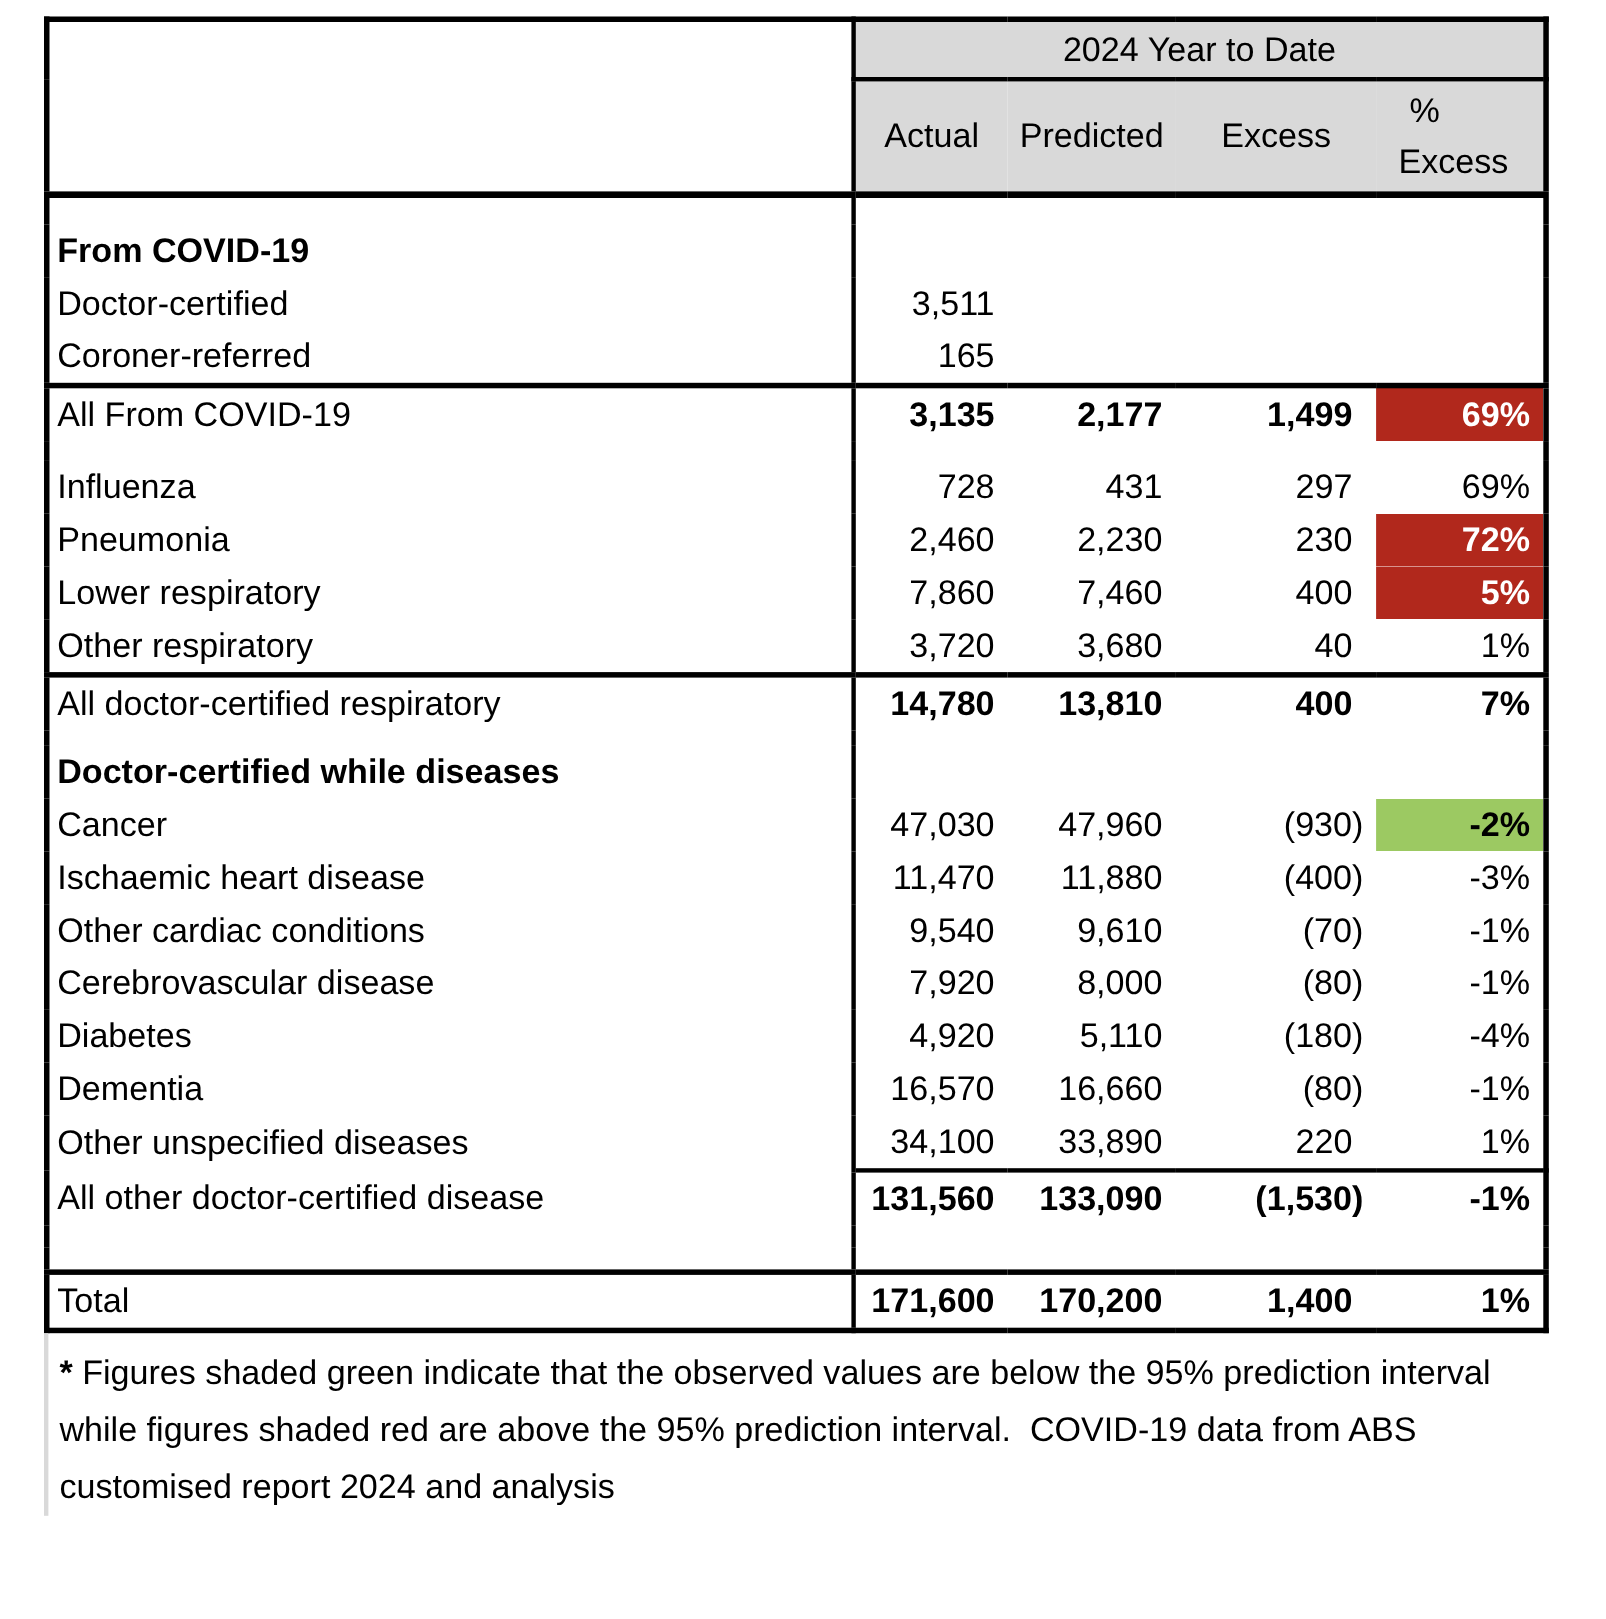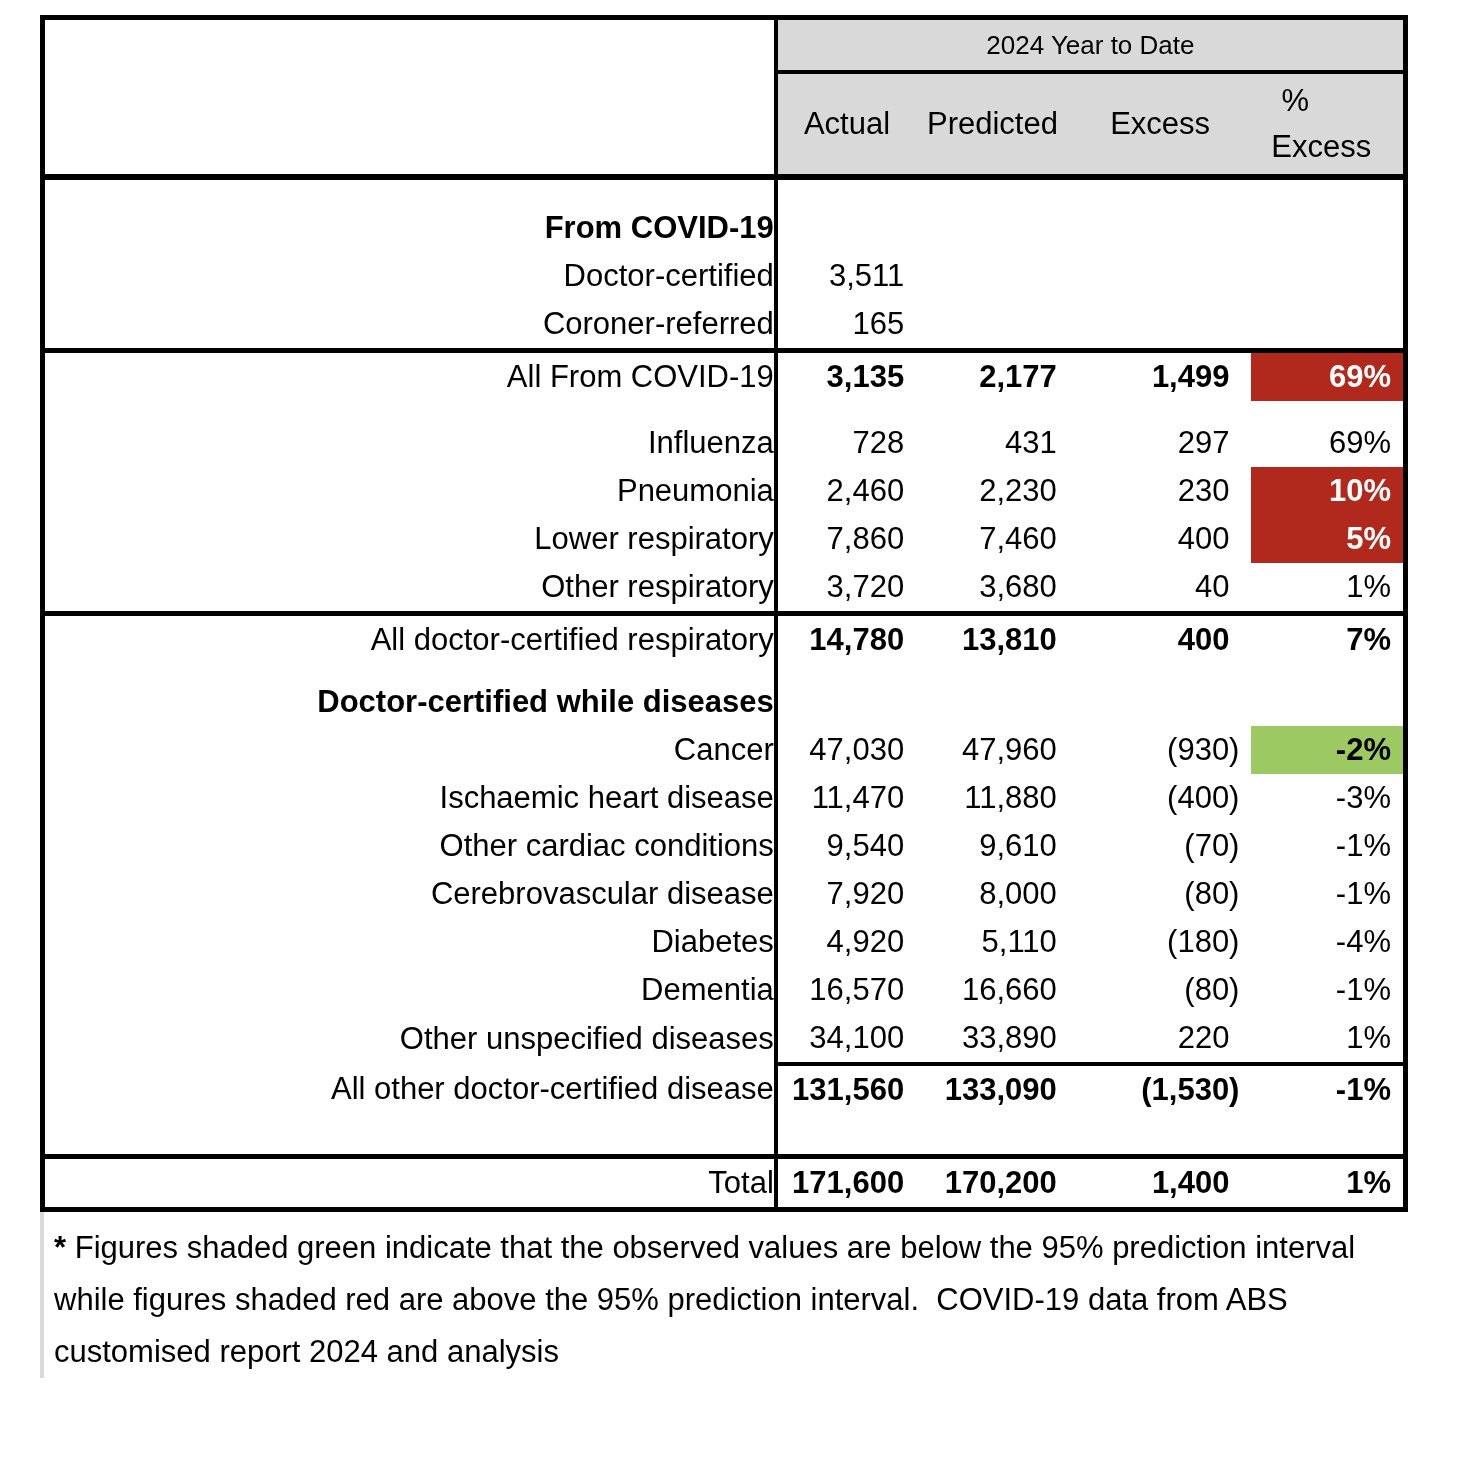--- a/index.html
+++ b/index.html
@@ -11,36 +11,36 @@
   }
   table.mort {
     width:100%; border-collapse:collapse; table-layout:fixed;
     border:5px solid #000;
   }
   th, td { padding:0; font-weight:normal; }
   
   thead .corner { background:#fff; }
   thead tr.group-row th.group-head {
     height:50px; background:var(--hdr,#d9d9d9); text-align:center;
-    font-size:26px; border-bottom:4px solid #000; border-left:4px solid #000;
+    font-size:31px; border-bottom:4px solid #000; border-left:4px solid #000;
     vertical-align:middle;
   }
   thead tr.col-row th, thead tr.col-row td {
     height:100px; background:var(--hdr,#d9d9d9);
     border-bottom:6px solid #000; font-size:31px; vertical-align:middle;
     text-align:center;
   }
   thead tr.col-row td.corner { background:#fff; }
   thead tr.col-row th.first { border-left:4px solid #000; }
   th.pct-head { text-align:right; padding-right:12px; }
   .pct1 { display:block; line-height:46px; margin-right:52px; }
   .pct2 { display:block; line-height:46px; }
   
   tbody td { height:48px; font-size:31px; vertical-align:middle; overflow:hidden; white-space:nowrap; }
-  td.c-label { text-align:right; padding-left:7px; }
+  td.c-label { text-align:left; padding-left:7px; }
   td.c-num { text-align:right; padding-right:12px; }
   td.acct { padding-right:22px; }   
   td.div { border-left:4px solid #000; }
   .b { font-weight:bold; }
   td.shade-red { background:var(--red,#b1281c); color:#fff; font-weight:bold; }
   td.shade-green { background:var(--green,#9cc962); color:#000; font-weight:bold; }
   tr.bt-full > td { border-top:5px solid #000; }
   
   .footnote {
     border-left:4px solid #d9d9d9;
@@ -126,21 +126,21 @@
           <td class="c-num div">728</td>
           <td class="c-num">431</td>
           <td class="c-num acct">297</td>
           <td class="c-num">69%</td>
         </tr>
         <tr>
           <td class="c-label">Pneumonia</td>
           <td class="c-num div">2,460</td>
           <td class="c-num">2,230</td>
           <td class="c-num acct">230</td>
-          <td class="c-num shade-red">10%</td>
+          <td class="c-num shade-red">72%</td>
         </tr>
         <tr>
           <td class="c-label">Lower respiratory</td>
           <td class="c-num div">7,860</td>
           <td class="c-num">7,460</td>
           <td class="c-num acct">400</td>
           <td class="c-num shade-red">5%</td>
         </tr>
         <tr>
           <td class="c-label">Other respiratory</td>

